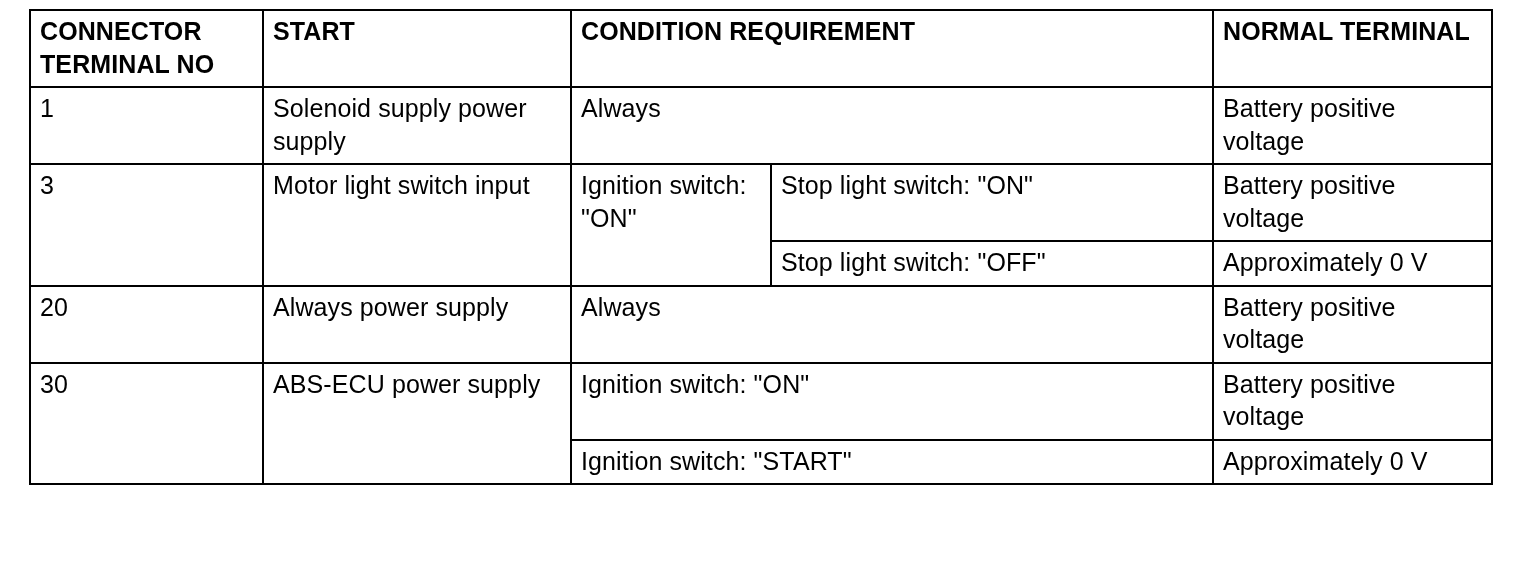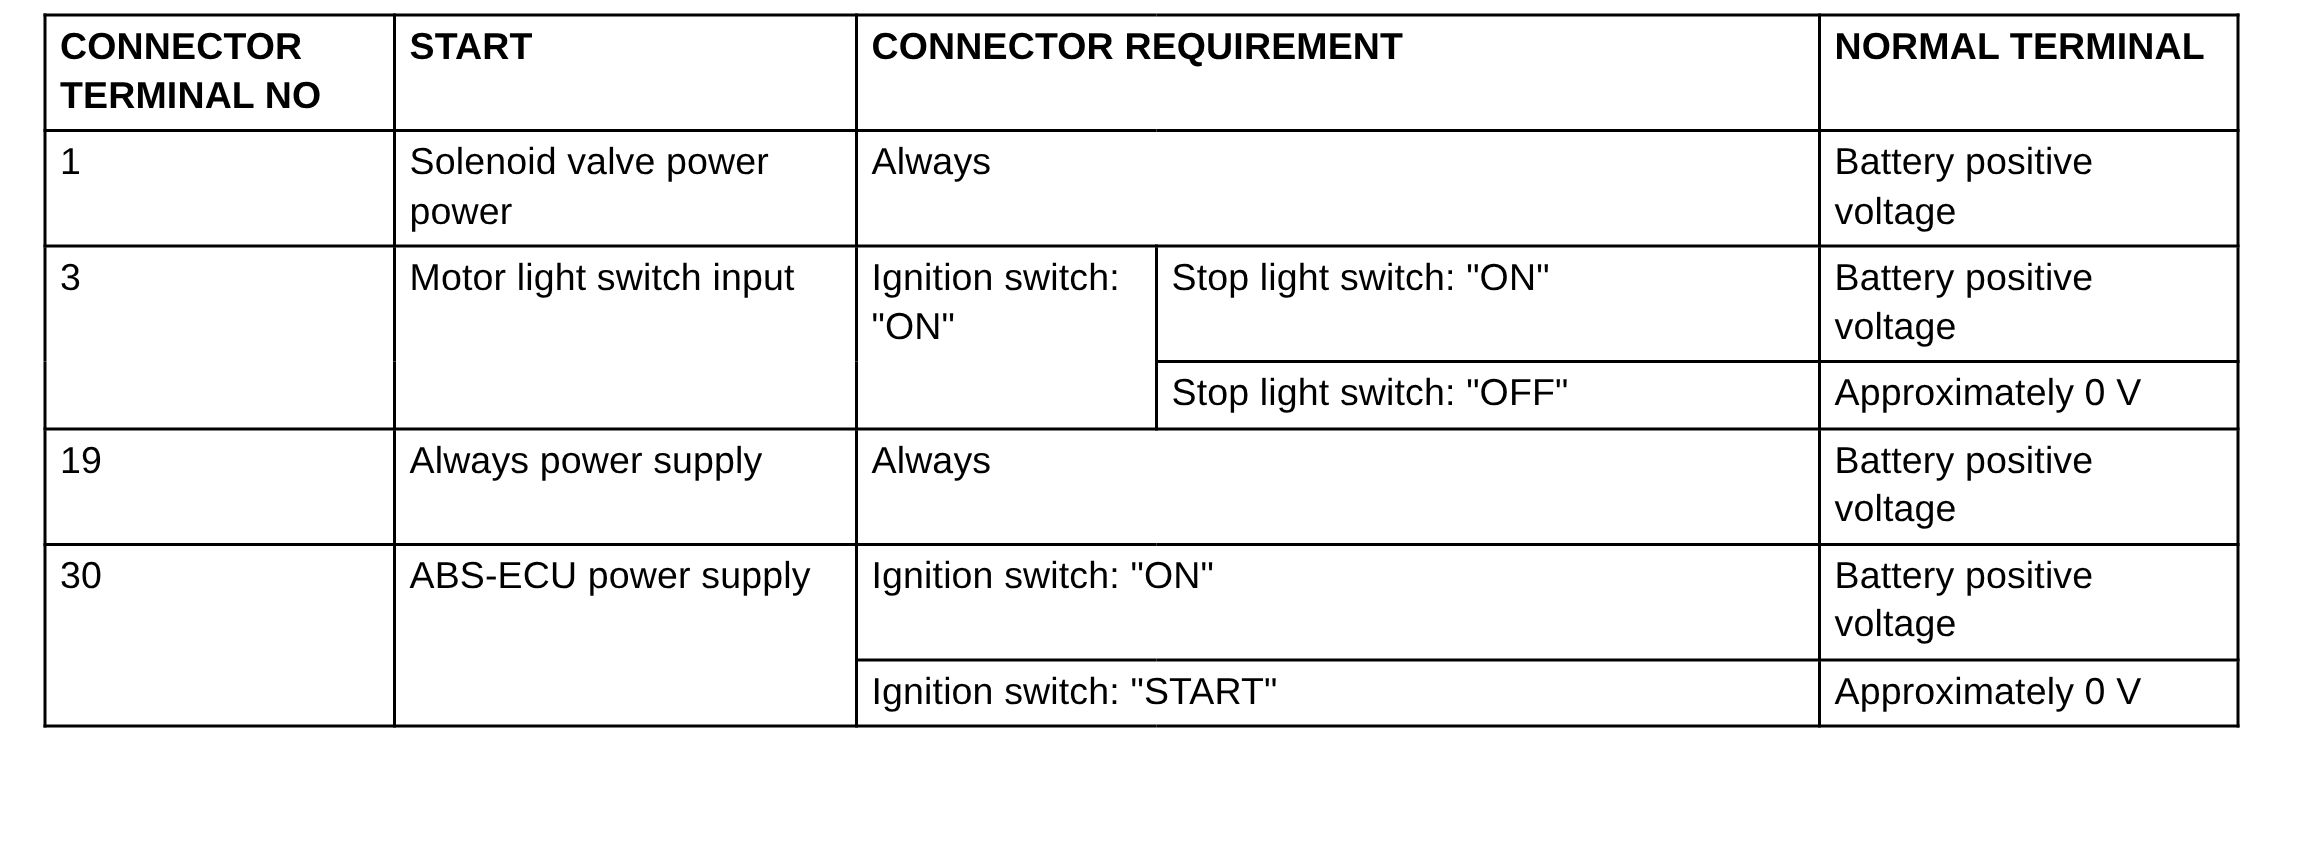--- a/index.html
+++ b/index.html
@@ -60,45 +60,45 @@
         <col class="colB">
         <col class="colC">
         <col class="colD">
         <col class="colE">
     </colgroup>
     <tbody>
 
       <tr>
         <td class="hd" rowspan="1">CONNECTOR TERMINAL NO</td>
         <td class="hd">START</td>
-        <td class="hd" colspan="2">CONNECTOR REQUIREMENT</td>
+        <td class="hd" colspan="2">CONDITION REQUIREMENT</td>
         <td class="hd">NORMAL TERMINAL</td>
       </tr>
 
       <tr>
         <td>1</td>
-        <td>Solenoid valve power power</td>
+        <td>Solenoid supply power supply</td>
         <td colspan="2">Always</td>
         <td>Battery positive voltage</td>
       </tr>
 
       <tr>
         <td rowspan="2">3</td>
         <td rowspan="2">Motor light switch input</td>
         <td rowspan="2">Ignition switch: "ON"</td>
         <td>Stop light switch: "ON"</td>
         <td>Battery positive voltage</td>
       </tr>
       <tr>
         <td>Stop light switch: "OFF"</td>
         <td>Approximately 0 V</td>
       </tr>
 
       <tr>
-        <td>19</td>
+        <td>20</td>
         <td>Always power supply</td>
         <td colspan="2">Always</td>
         <td>Battery positive voltage</td>
       </tr>
 
       <tr>
         <td rowspan="2">30</td>
         <td rowspan="2">ABS-ECU power supply</td>
         <td colspan="2">Ignition switch: "ON"</td>
         <td>Battery positive voltage</td>

